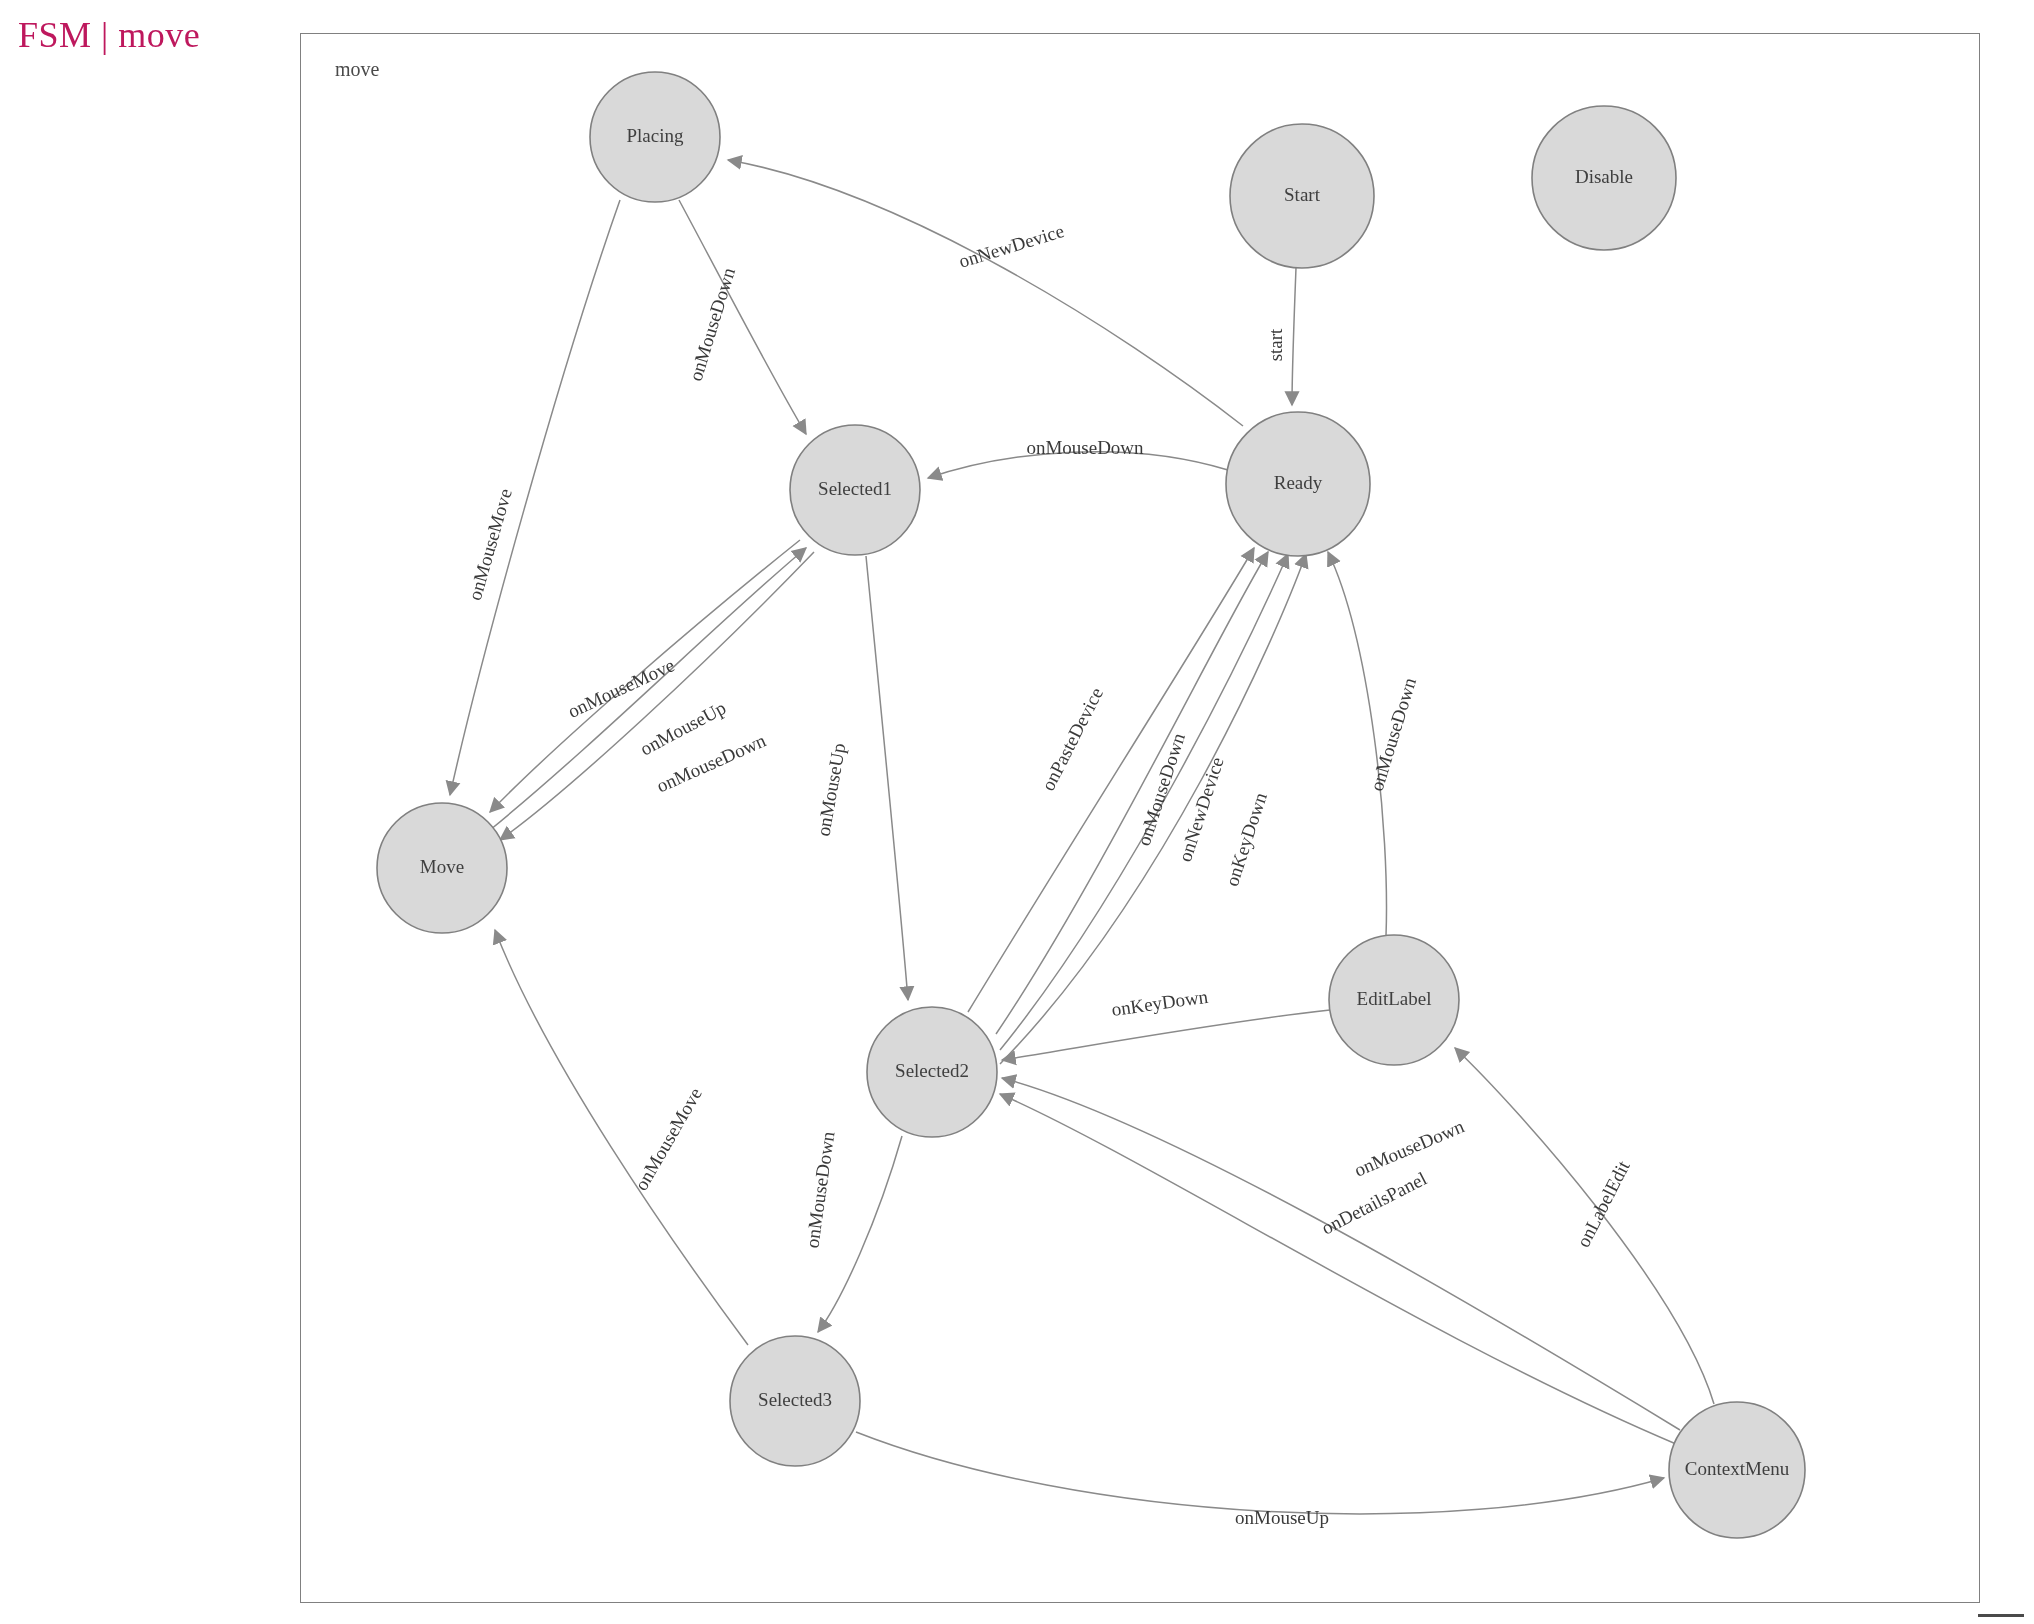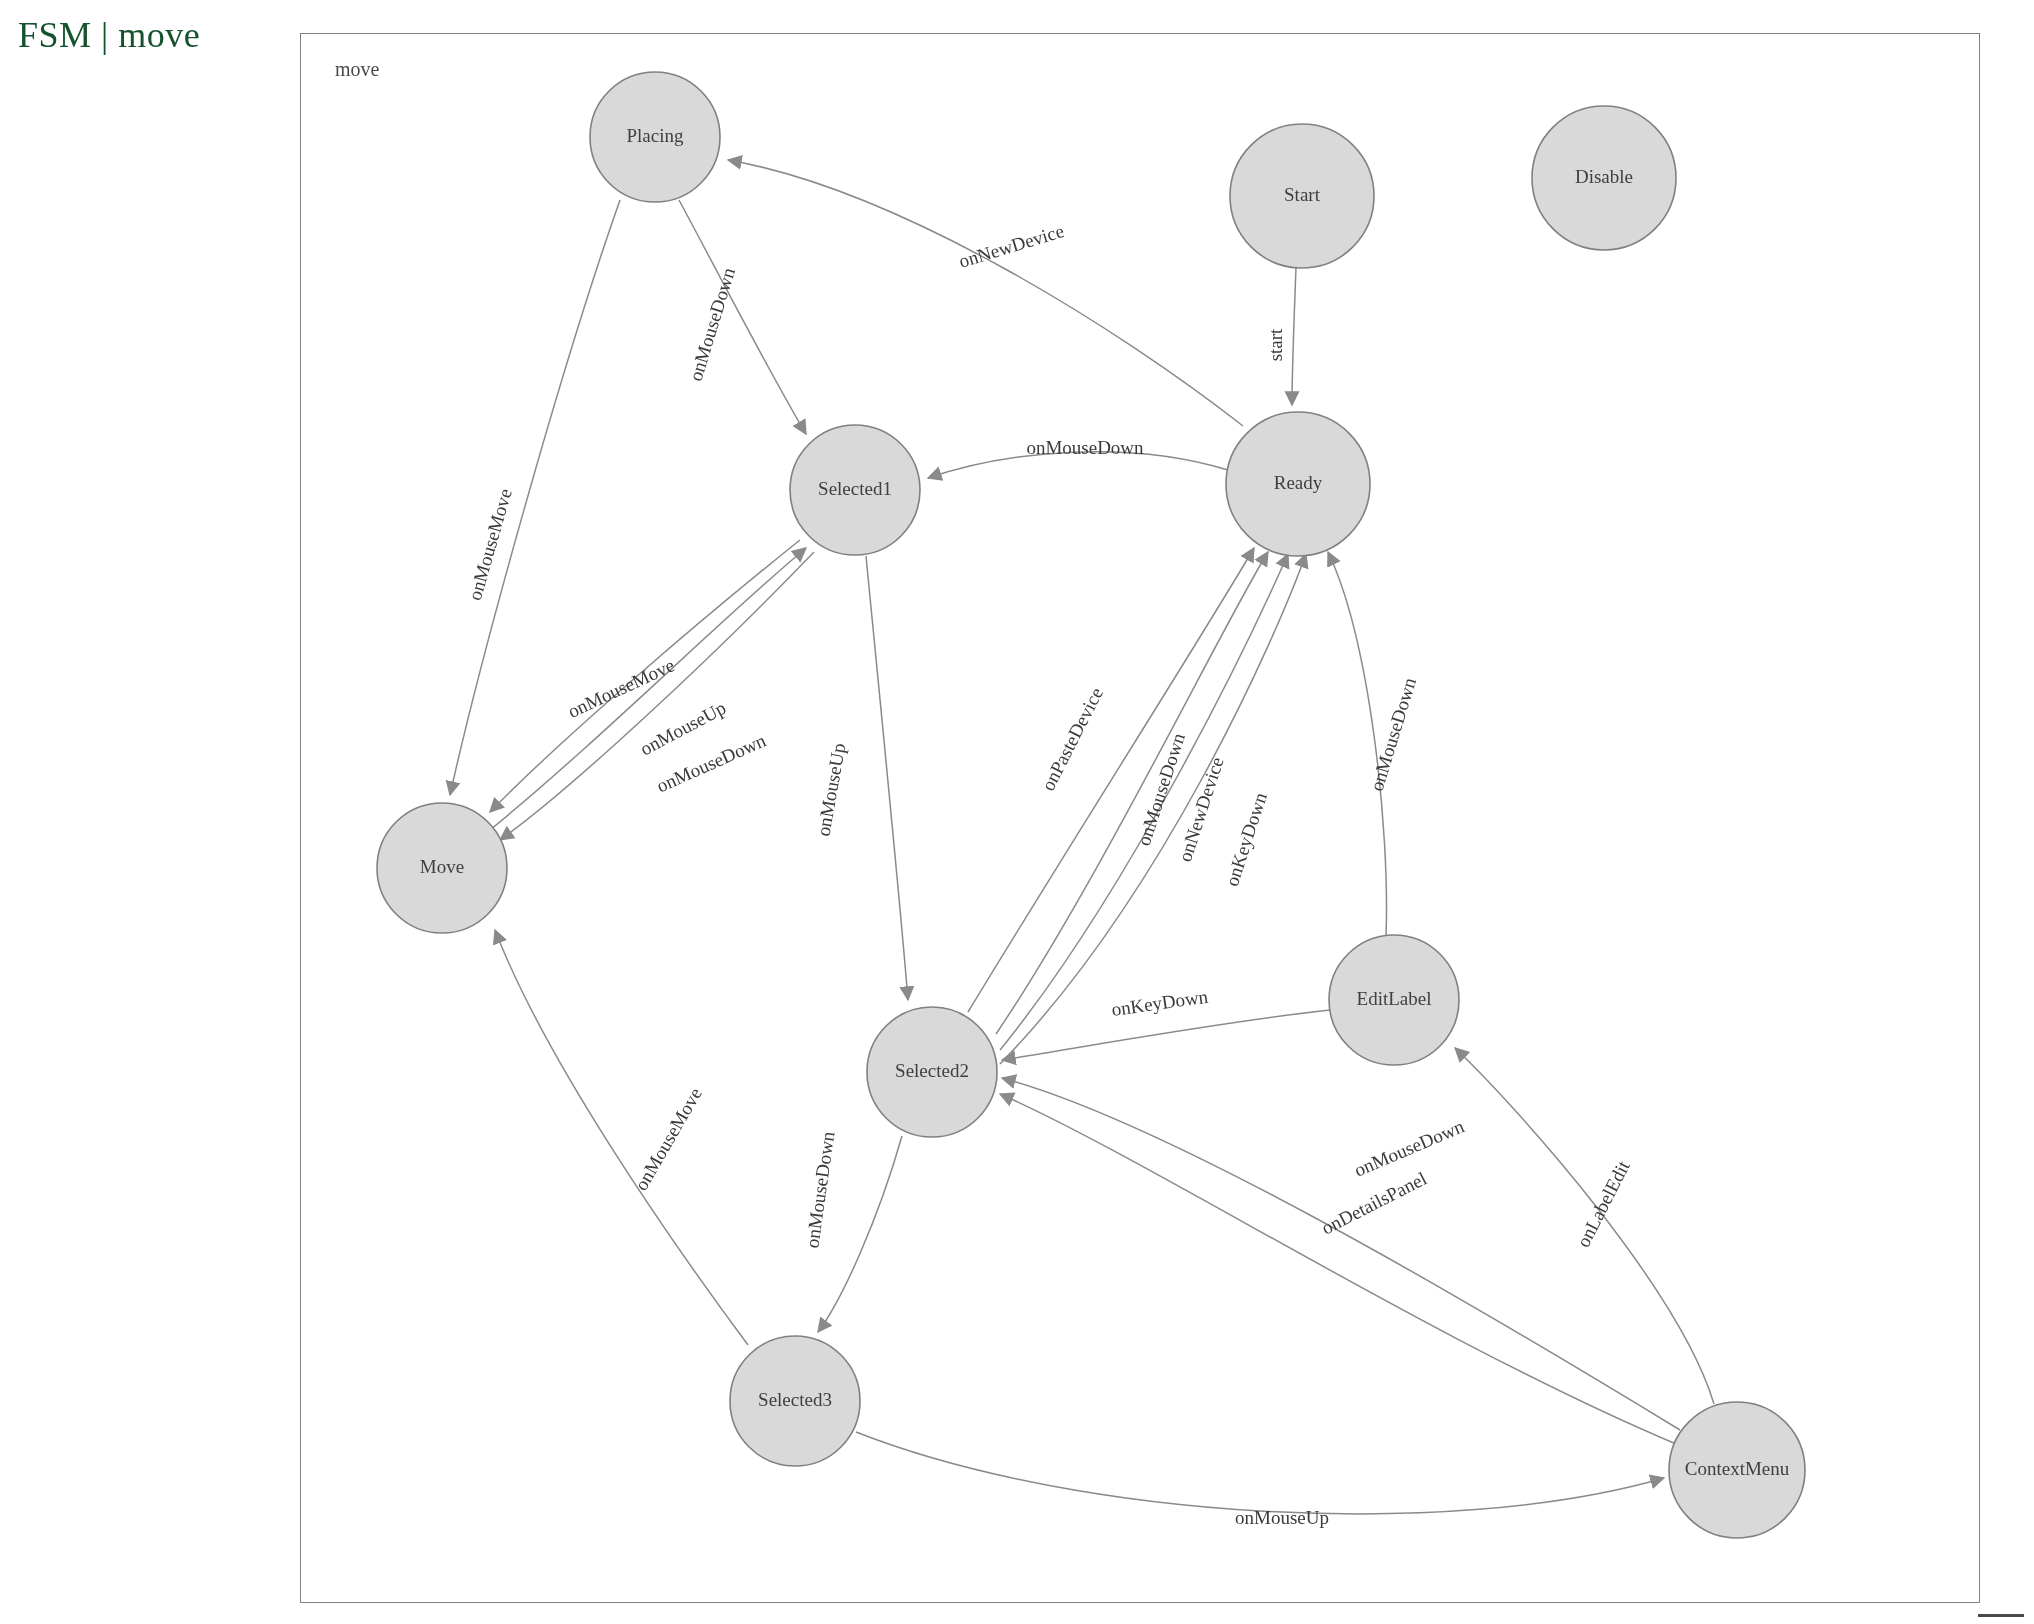--- a/index.html
+++ b/index.html
@@ -15,21 +15,21 @@
     position: relative;
     width: 2034px;
     height: 1624px;
   }
   #page-title {
     position: absolute;
     left: 18px;
     top: 14px;
     font-family: "Liberation Serif", serif;
     font-size: 36px;
-    color: #14532d;
+    color: #be185d;
     letter-spacing: 0.5px;
     white-space: nowrap;
   }
   #cluster-box {
     position: absolute;
     left: 300px;
     top: 33px;
     width: 1680px;
     height: 1570px;
     border: 1.5px solid #808080;

